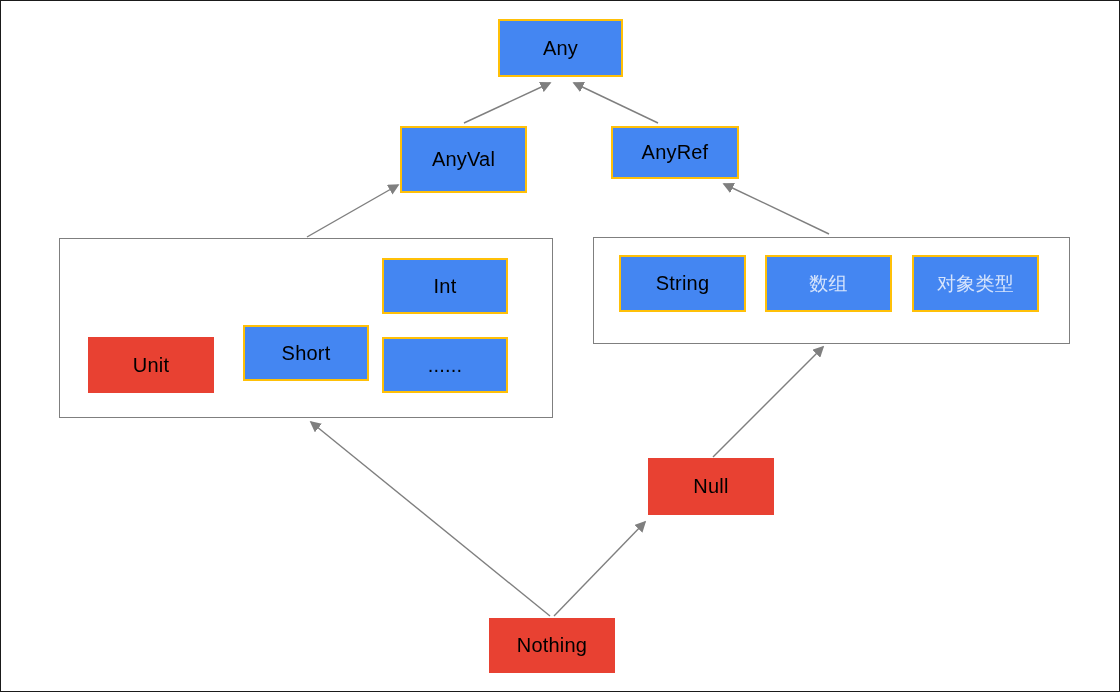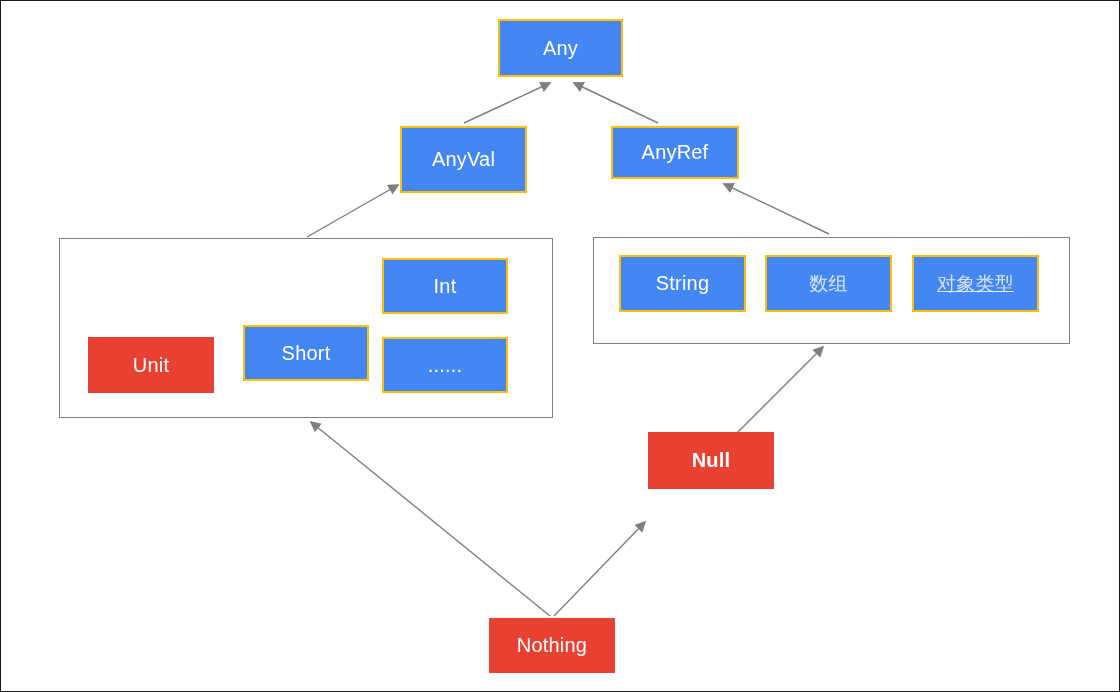--- a/index.html
+++ b/index.html
@@ -23,21 +23,21 @@
     width: 1120px;
     height: 692px;
     pointer-events: none;
   }
   .node {
     position: absolute;
     display: flex;
     align-items: center;
     justify-content: center;
     box-sizing: border-box;
-    color: #ffffff;
+    color: #000000;
     font-size: 20px;
     letter-spacing: 0.2px;
   }
   .node.blue {
     background: #4486f2;
     border: 2px solid #ffc008;
   }
   .node.red {
     background: #e84132;
     border: none;
@@ -84,19 +84,19 @@
   <div class="node blue" style="left:381px; top:257px; width:126px; height:56px;">Int</div>
 
   <div class="node red" style="left:87px; top:336px; width:126px; height:56px;">Unit</div>
   <div class="node blue" style="left:234px; top:324px; width:126px; height:56px;margin-left:8px;">Short</div>
   <div class="node blue" style="left:381px; top:336px; width:126px; height:56px;">......</div>
 
   <div class="group" style="left:592px; top:236px; width:477px; height:107px;"></div>
 
   <div class="node blue cn" style="left:764px; top:254px; width:127px; height:57px;">数组</div>
   <div class="node blue" style="left:618px; top:254px; width:127px; height:57px;">String</div>
-  <div class="node blue cn" style="left:911px; top:254px; width:127px; height:57px;text-decoration:underline;">对象类型</div>
+  <div class="node blue cn" style="left:911px; top:254px; width:127px; height:57px;">对象类型</div>
 
-  <div class="node red" style="left:647px; top:431px; width:126px; height:57px;font-weight:bold;">Null</div>
+  <div class="node red" style="left:647px; top:457px; width:126px; height:57px;">Null</div>
 
   <div class="node red" style="left:488px; top:617px; width:126px; height:55px;">Nothing</div>
 
 </div>
 
 </body></html>

